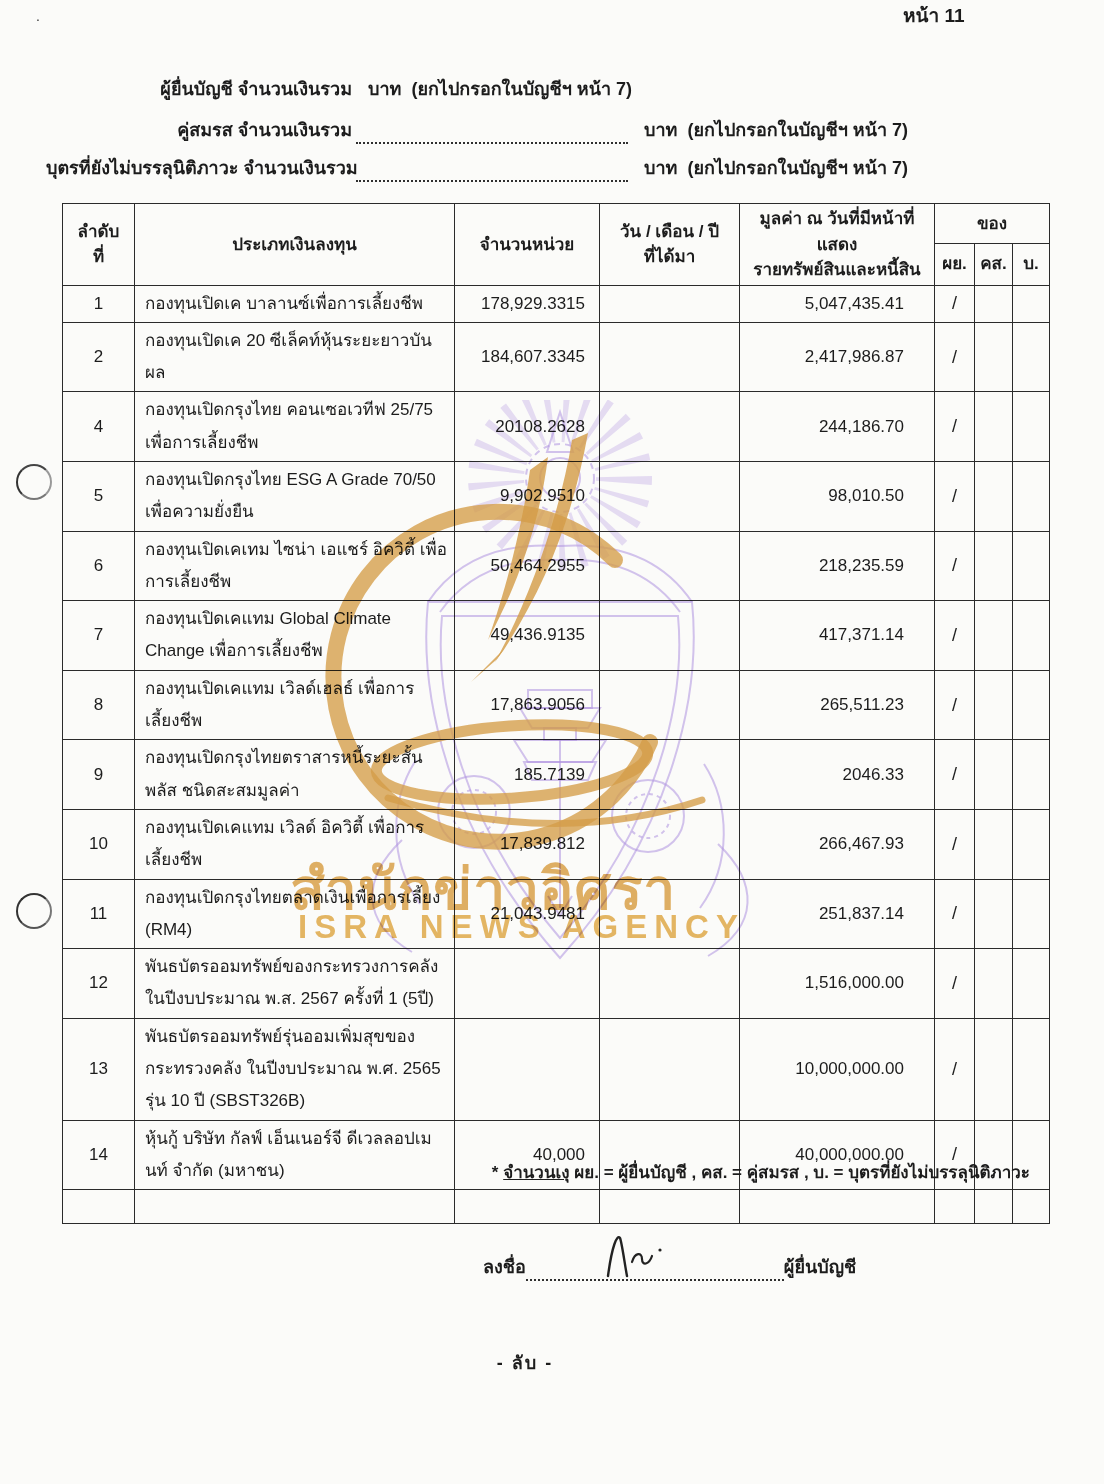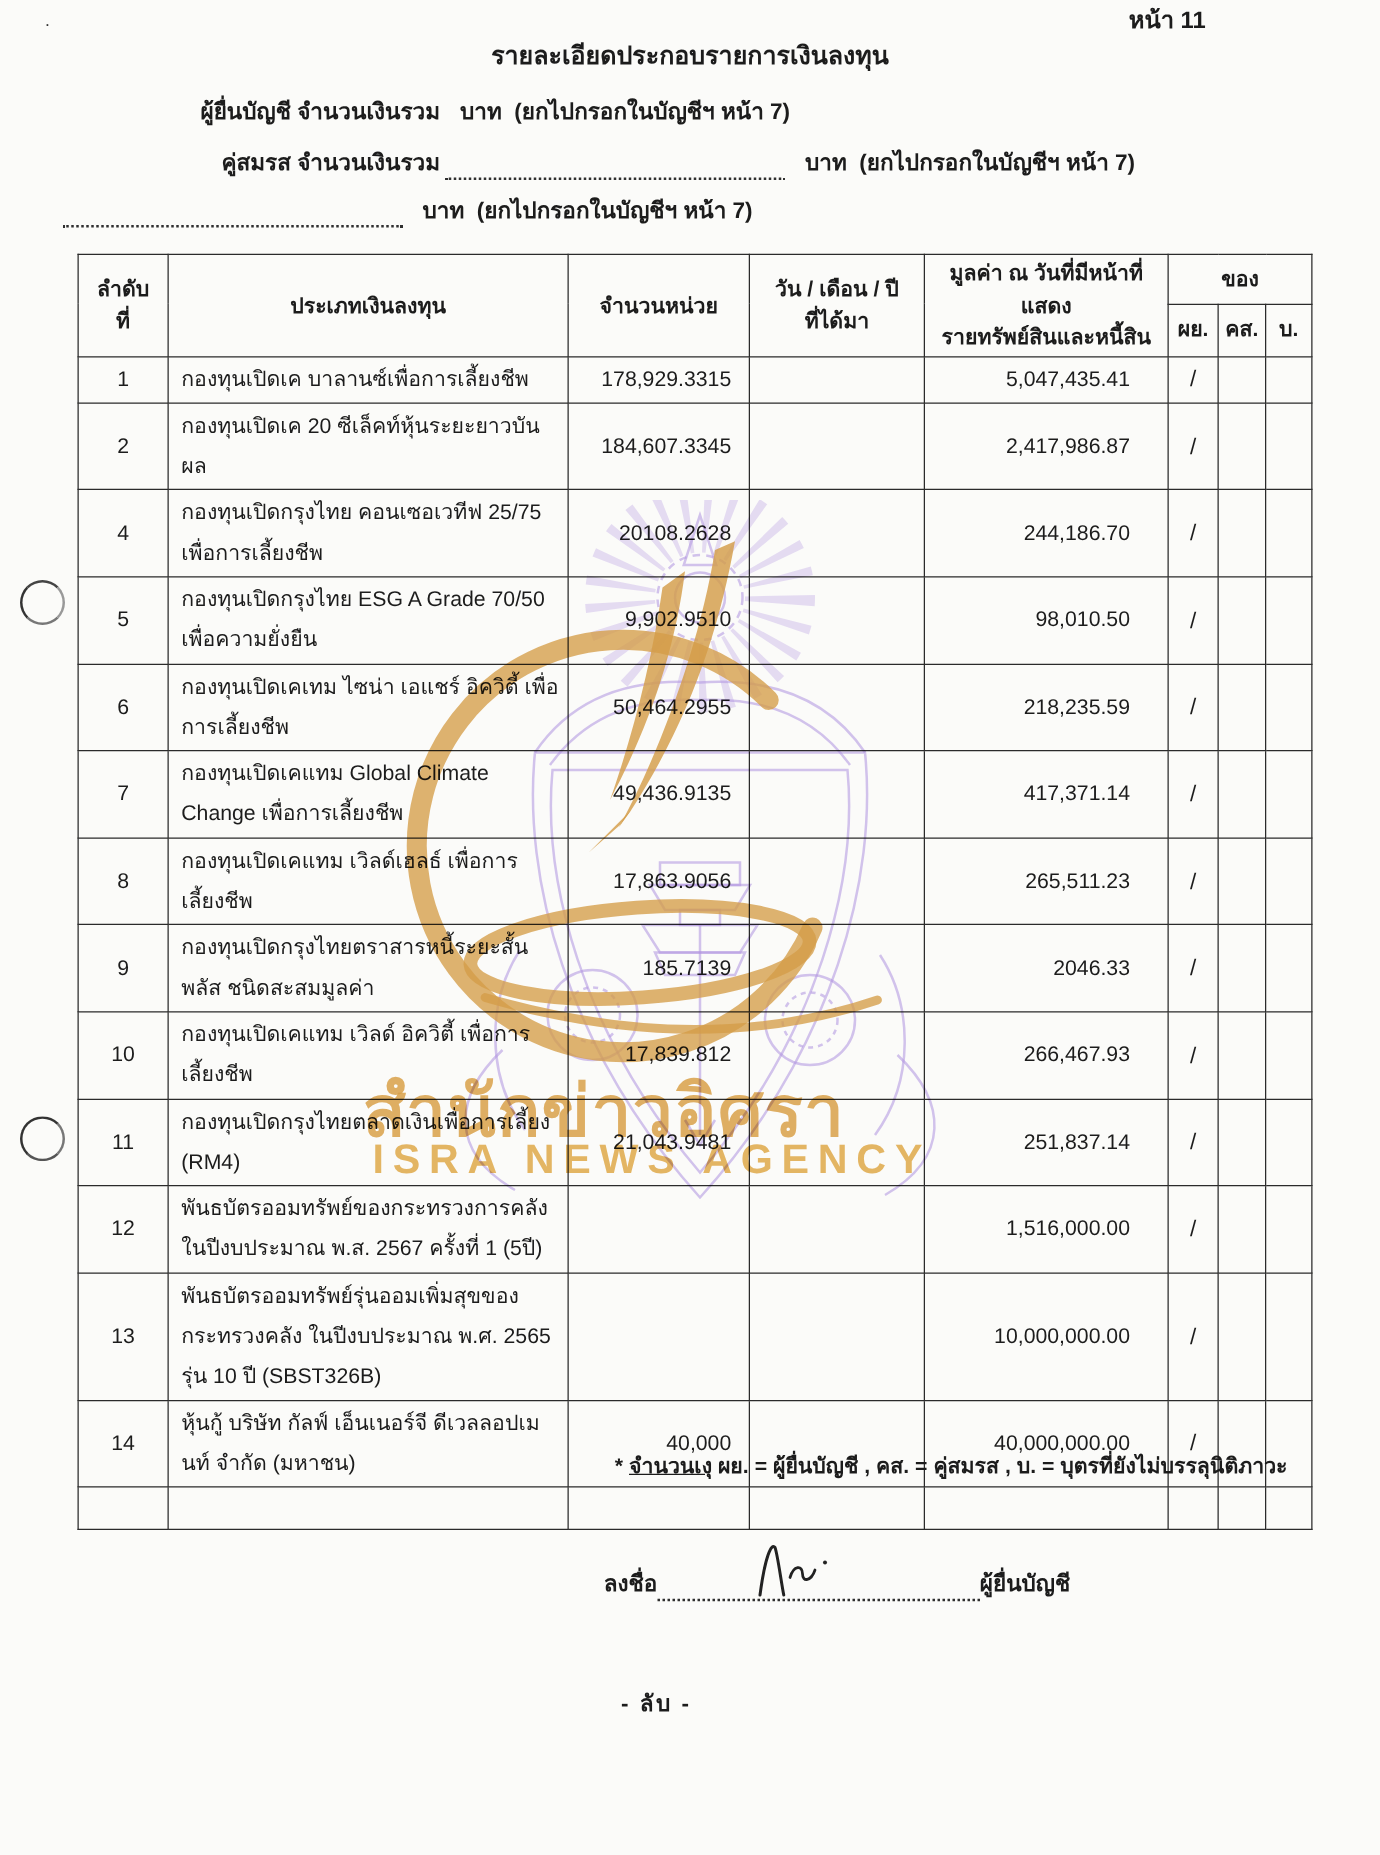--- a/index.html
+++ b/index.html
@@ -78,34 +78,34 @@
 </head>
 <body>
 
 <div class="page">
 
   <div class="abs dust">.</div>
   <div class="abs hole hole-1"></div>
   <div class="abs hole hole-2"></div>
 
   <div class="abs page-no">หน้า 11</div>
-  <div class="abs doc-title">รายละเอียดประกอบรายการเงินลงทุน</div>
 
   <div class="abs sum-line sum-1">
     <span class="lbl">ผู้ยื่นบัญชี  จำนวนเงินรวม</span>
     <span class="baht">บาท</span>
     <span class="note">(ยกไปกรอกในบัญชีฯ หน้า 7)</span>
   </div>
   <div class="abs sum-line sum-2">
     <span class="lbl">คู่สมรส  จำนวนเงินรวม</span>
     <span class="leader"></span>
     <span class="baht">บาท</span>
     <span class="note">(ยกไปกรอกในบัญชีฯ หน้า 7)</span>
   </div>
   <div class="abs sum-line sum-3">
+    <span class="lbl">บุตรที่ยังไม่บรรลุนิติภาวะ  จำนวนเงินรวม</span>
     <span class="leader"></span>
     <span class="baht">บาท</span>
     <span class="note">(ยกไปกรอกในบัญชีฯ หน้า 7)</span>
   </div>
 
   <table class="tbl">
     <colgroup>
       <col style="width:72px">
         <col style="width:320px">
         <col style="width:145px">

